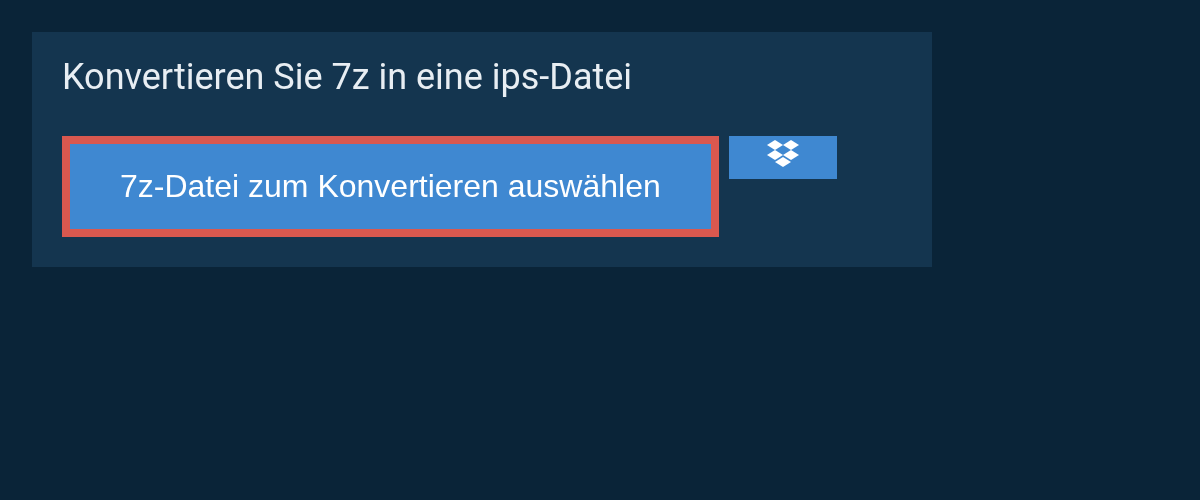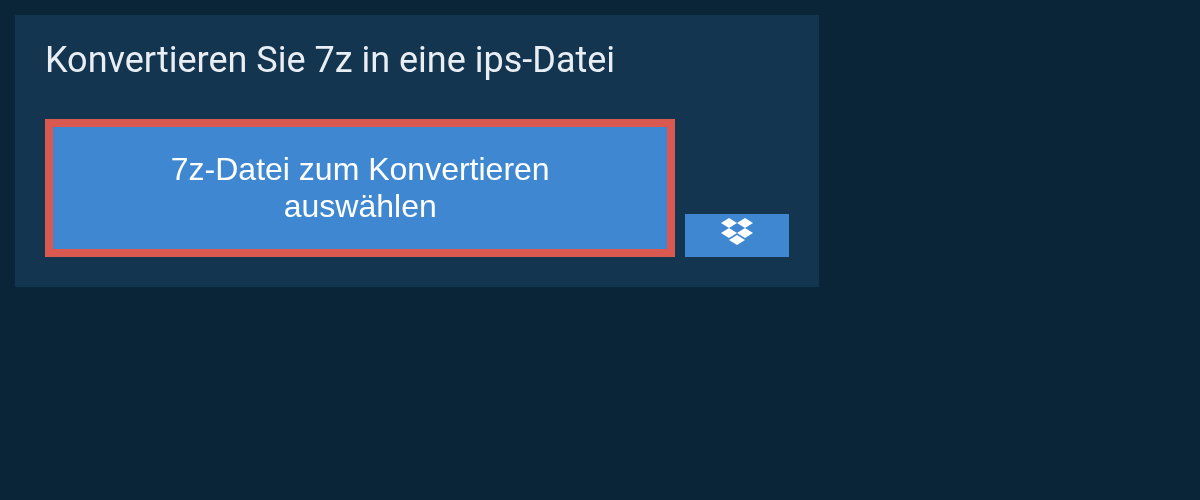--- a/index.html
+++ b/index.html
@@ -9,37 +9,37 @@
     }
     body {
       width: 1200px;
       height: 500px;
       background: #0a2438;
       font-family: -apple-system, BlinkMacSystemFont, "Segoe UI", Roboto, Helvetica, Arial, sans-serif;
       overflow: hidden;
     }
     .panel {
       background: #14354f;
-      margin: 15px;
-      width: 804px;
+      margin: 32px;
+      width: 900px;
     }
     .title-bar {
       padding: 24px 30px 20px 30px;
       display: inline-block;
     }
     .title-text {
       color: #e8eef3;
       font-size: 36px;
       font-weight: 400;
     }
     .button-row {
       display: flex;
       padding: 18px 30px 30px 30px;
       gap: 10px;
-      align-items: flex-end;
+      align-items: flex-start;
     }
     .select-button-outer {
       border: 8px solid #d9584f;
       display: inline-block;
     }
     .select-button {
       background: #3f88d1;
       color: #ffffff;
       font-size: 32px;
       font-weight: 400;

